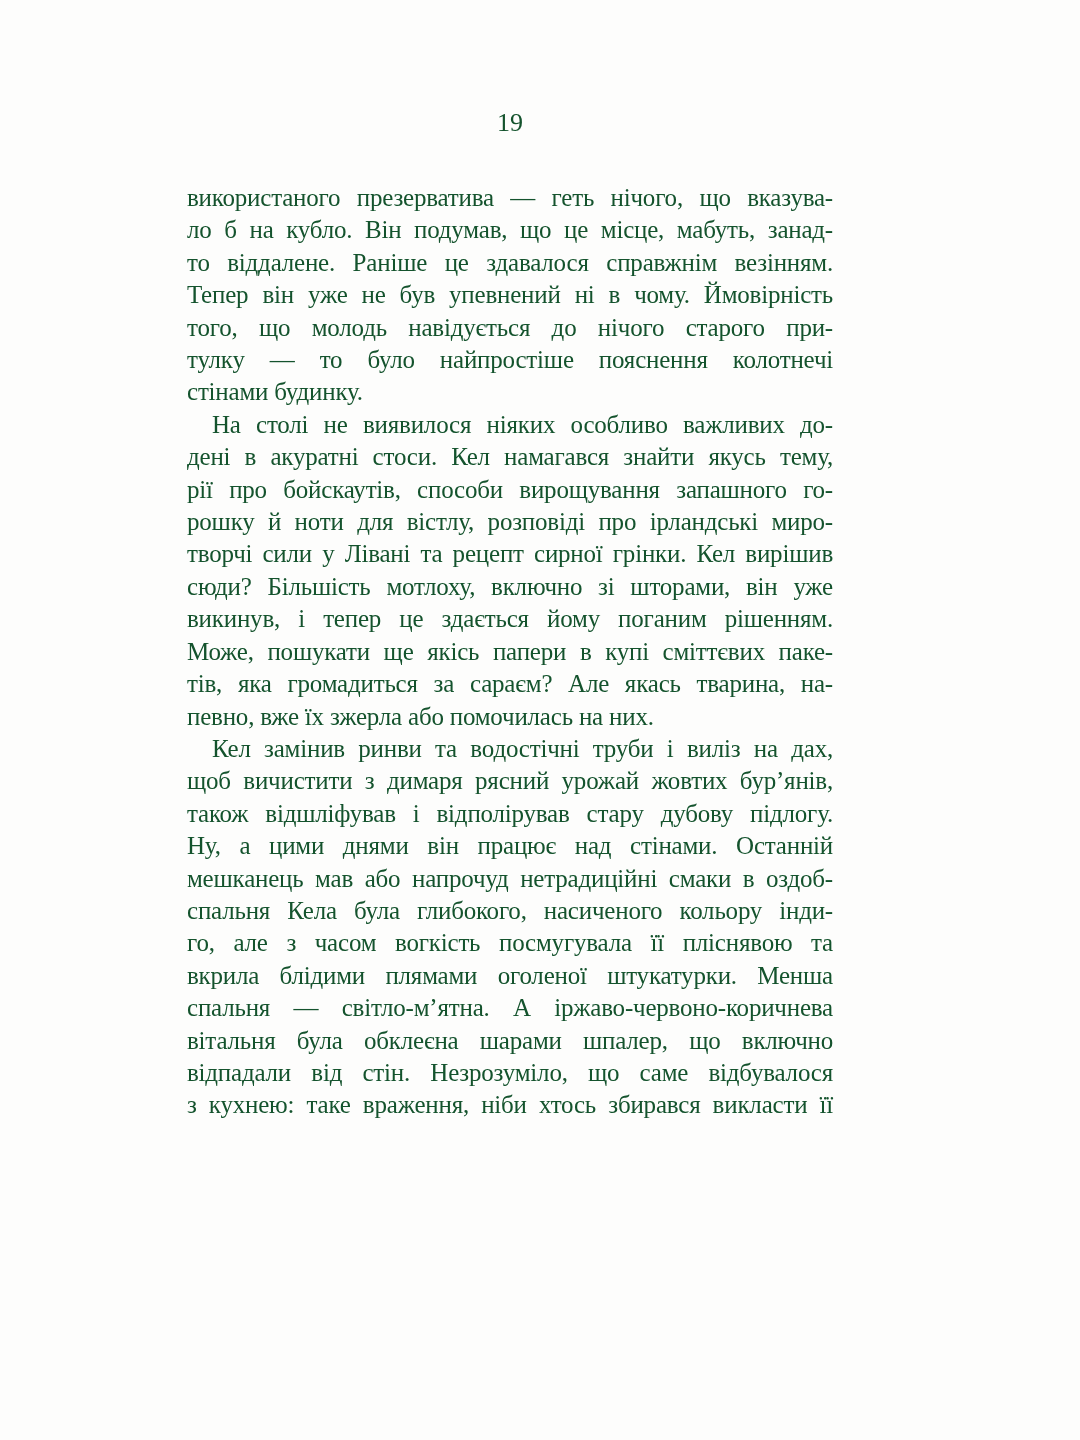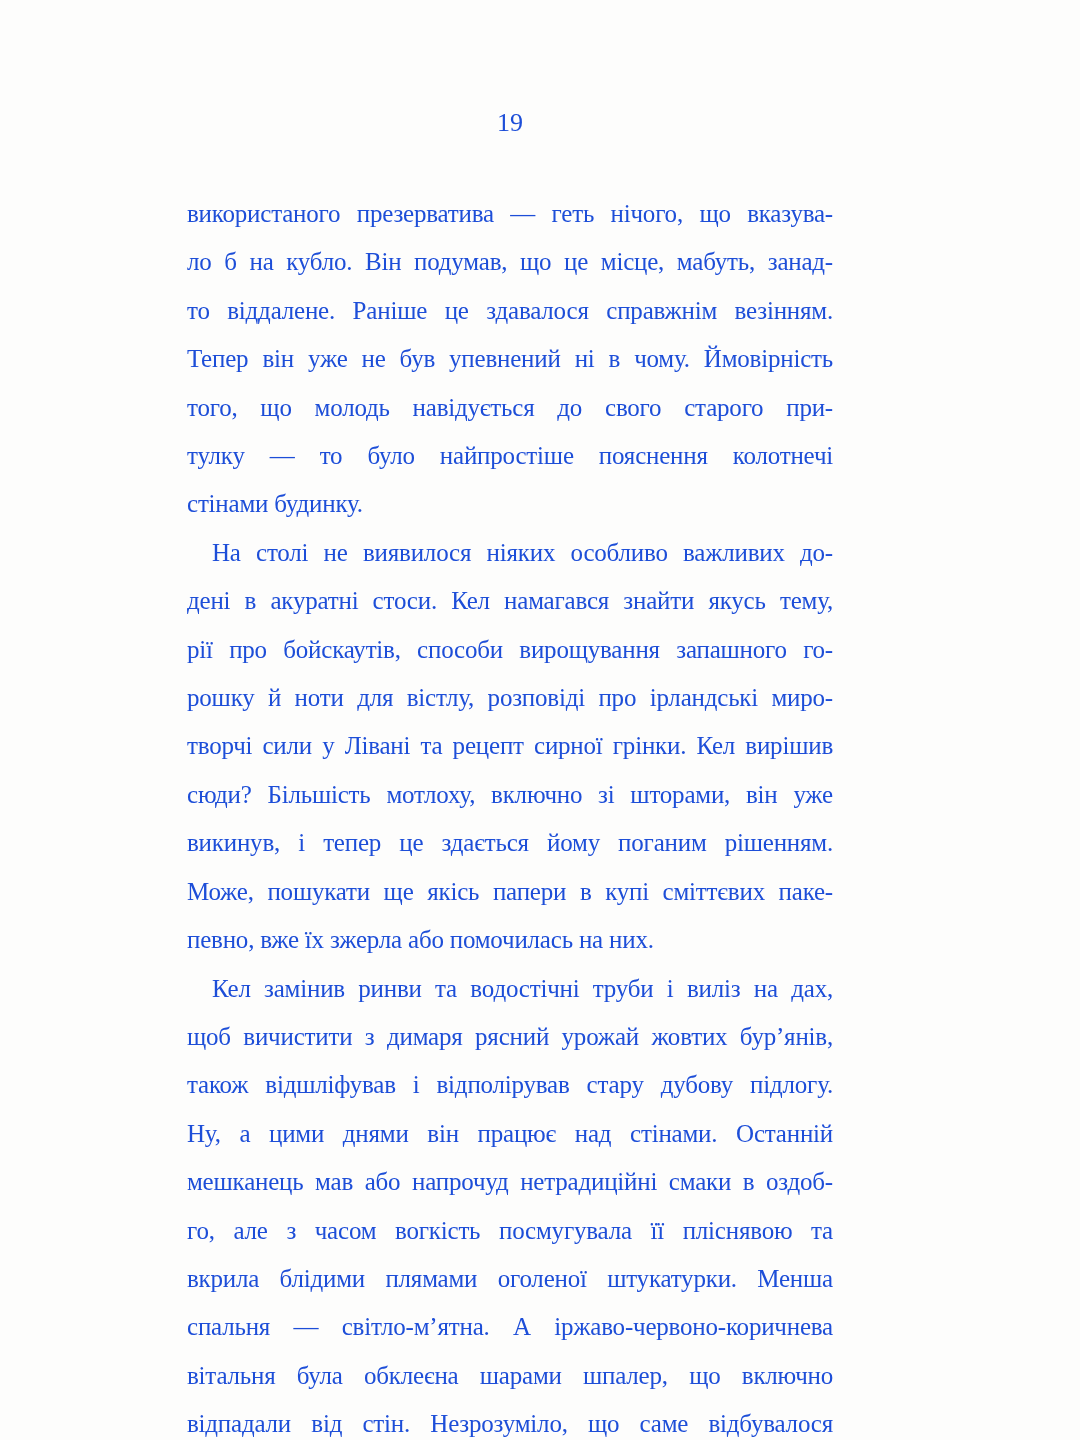--- a/index.html
+++ b/index.html
@@ -34,61 +34,62 @@
     letter-spacing: -0.2px;
   }
   .paragraph {
     margin: 0;
     padding: 0;
   }
   .line {
     text-align: justify;
     text-align-last: justify;
     hyphens: none;
-    margin-top: 16px;
   }
   .line.last {
     text-align-last: left;
   }
   .line.first-indent {
     text-indent: 25px;
   }
 </style>
 </head>
 <body>
 
-<div class="page" style="background: rgb(253, 253, 252); color: #1d4ed8;">
+<div class="page" style="background: rgb(253, 253, 252); color: #14532d;">
   <div class="page-number">19</div>
   <div class="text-block" id="text-block">
       <div class="paragraph">
         <div class="line">використаного презерватива — геть нічого, що вказува-</div>
         <div class="line">ло б на кубло. Він подумав, що це місце, мабуть, занад-</div>
         <div class="line">то віддалене. Раніше це здавалося справжнім везінням.</div>
         <div class="line">Тепер він уже не був упевнений ні в чому. Ймовірність</div>
-        <div class="line">того, що молодь навідується до свого старого при-</div>
+        <div class="line">того, що молодь навідується до нічого старого при-</div>
         <div class="line">тулку — то було найпростіше пояснення колотнечі</div>
         <div class="line last">стінами будинку.</div>
       </div>
       <div class="paragraph">
         <div class="line first-indent">На столі не виявилося ніяких особливо важливих до-</div>
         <div class="line">дені в акуратні стоси. Кел намагався знайти якусь тему,</div>
         <div class="line">рії про бойскаутів, способи вирощування запашного го-</div>
         <div class="line">рошку й ноти для вістлу, розповіді про ірландські миро-</div>
         <div class="line">творчі сили у Лівані та рецепт сирної грінки. Кел вирішив</div>
         <div class="line">сюди? Більшість мотлоху, включно зі шторами, він уже</div>
         <div class="line">викинув, і тепер це здається йому поганим рішенням.</div>
         <div class="line">Може, пошукати ще якісь папери в купі сміттєвих паке-</div>
+        <div class="line">тів, яка громадиться за сараєм? Але якась тварина, на-</div>
         <div class="line last">певно, вже їх зжерла або помочилась на них.</div>
       </div>
       <div class="paragraph">
         <div class="line first-indent">Кел замінив ринви та водостічні труби і виліз на дах,</div>
         <div class="line">щоб вичистити з димаря рясний урожай жовтих бур’янів,</div>
         <div class="line">також відшліфував і відполірував стару дубову підлогу.</div>
         <div class="line">Ну, а цими днями він працює над стінами. Останній</div>
         <div class="line">мешканець мав або напрочуд нетрадиційні смаки в оздоб-</div>
+        <div class="line">спальня Кела була глибокого, насиченого кольору інди-</div>
         <div class="line">го, але з часом вогкість посмугувала її пліснявою та</div>
         <div class="line">вкрила блідими плямами оголеної штукатурки. Менша</div>
         <div class="line">спальня — світло-м’ятна. А іржаво-червоно-коричнева</div>
         <div class="line">вітальня була обклеєна шарами шпалер, що включно</div>
         <div class="line">відпадали від стін. Незрозуміло, що саме відбувалося</div>
         <div class="line">з кухнею: таке враження, ніби хтось збирався викласти її</div>
       </div>
     </div>
 </div>
 

